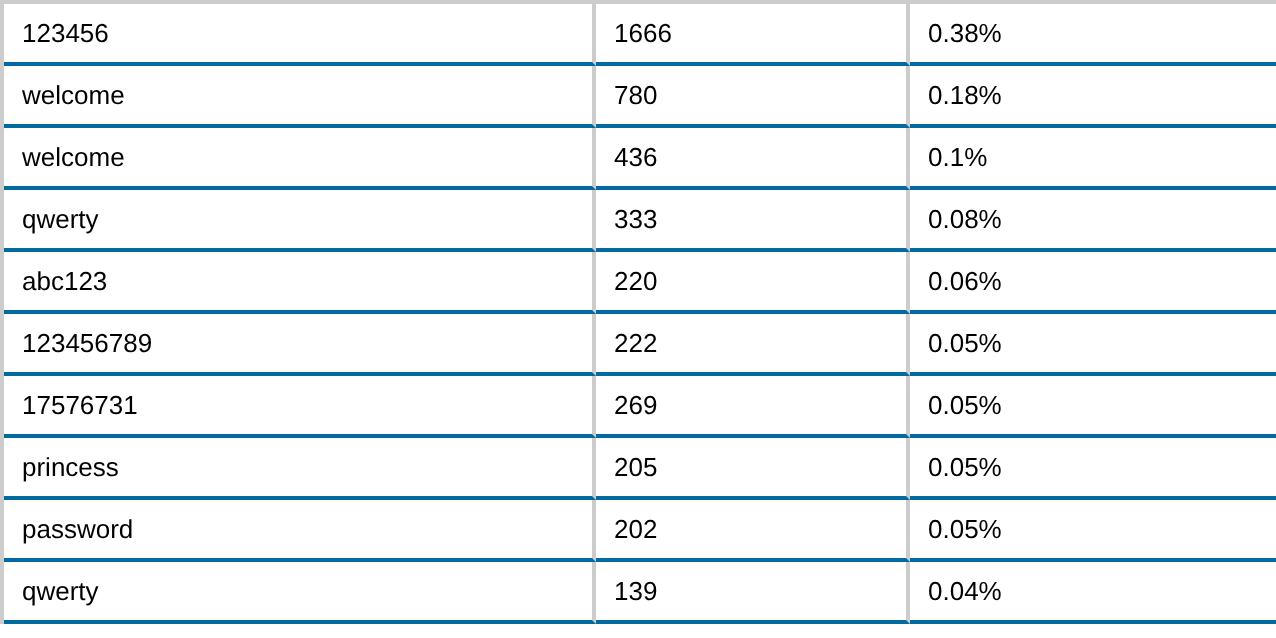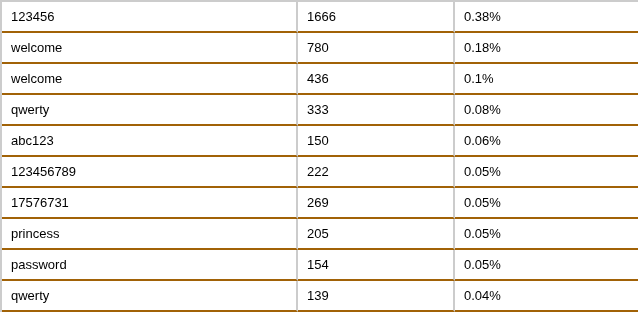--- a/index.html
+++ b/index.html
@@ -23,21 +23,21 @@
     border-collapse: separate;
     border-spacing: 0;
     width: 627px;
     background: #ffffff;
     border-left: 2px solid #cccccc;
     border-top: 2px solid #cccccc;
     table-layout: fixed;
   }
   table.data-table td {
     border-right: 2px solid #cccccc;
-    border-bottom: 2px solid #a16207;
+    border-bottom: 2px solid #0369a1;
     background: #ffffff;
     height: 29px;
     padding: 0 0 0 9px;
     font-size: 13px;
     line-height: 29px;
     color: #000000;
     white-space: nowrap;
     overflow: hidden;
     vertical-align: middle;
   }
@@ -66,41 +66,41 @@
         <td class="col-count">436</td>
         <td class="col-percent">0.1%</td>
       </tr>
       <tr>
         <td class="col-password">qwerty</td>
         <td class="col-count">333</td>
         <td class="col-percent">0.08%</td>
       </tr>
       <tr>
         <td class="col-password">abc123</td>
-        <td class="col-count">150</td>
+        <td class="col-count">220</td>
         <td class="col-percent">0.06%</td>
       </tr>
       <tr>
         <td class="col-password">123456789</td>
         <td class="col-count">222</td>
         <td class="col-percent">0.05%</td>
       </tr>
       <tr>
         <td class="col-password">17576731</td>
         <td class="col-count">269</td>
         <td class="col-percent">0.05%</td>
       </tr>
       <tr>
         <td class="col-password">princess</td>
         <td class="col-count">205</td>
         <td class="col-percent">0.05%</td>
       </tr>
       <tr>
         <td class="col-password">password</td>
-        <td class="col-count">154</td>
+        <td class="col-count">202</td>
         <td class="col-percent">0.05%</td>
       </tr>
       <tr>
         <td class="col-password">qwerty</td>
         <td class="col-count">139</td>
         <td class="col-percent">0.04%</td>
       </tr>
     </tbody>
   </table>
 </div>

